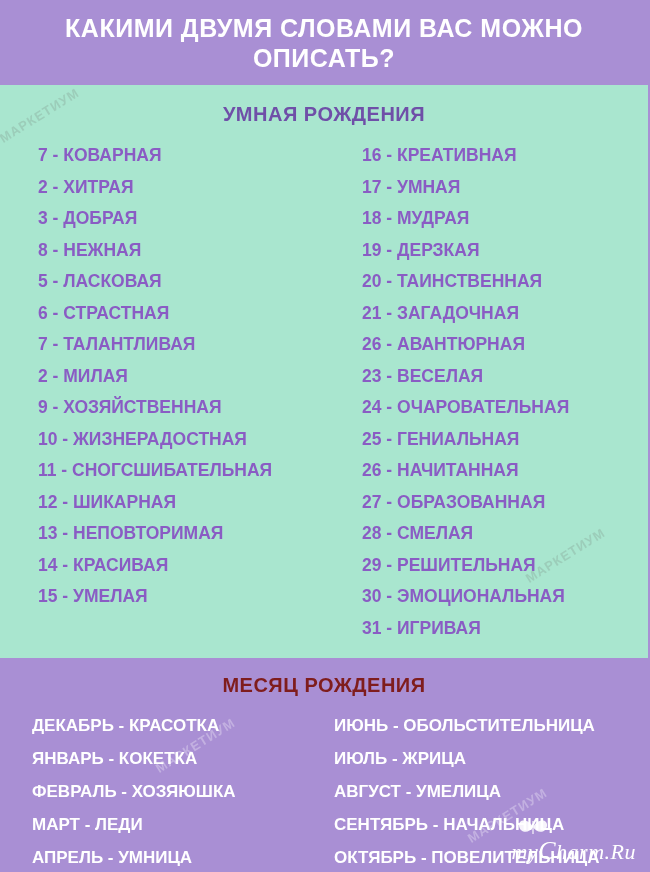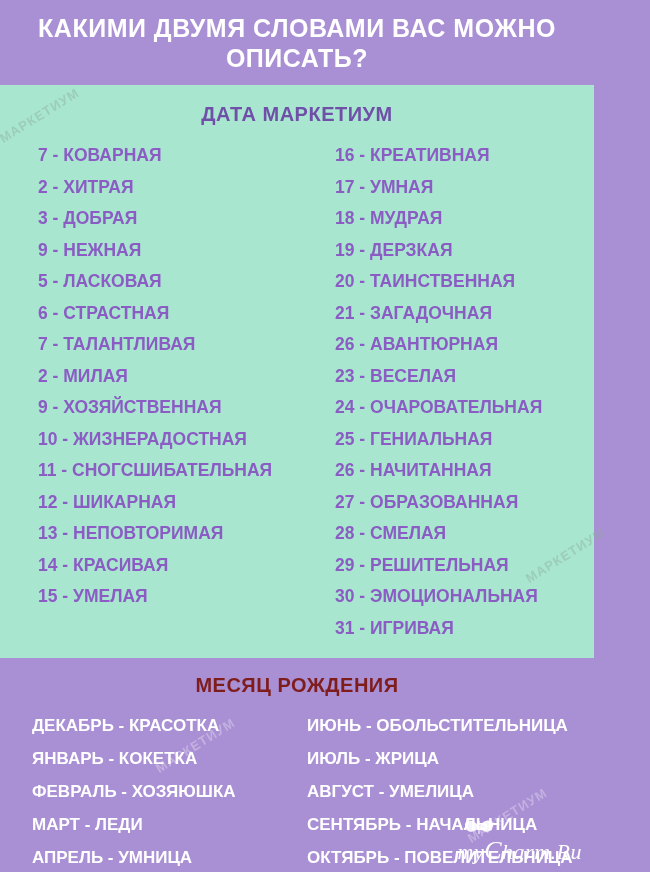--- a/index.html
+++ b/index.html
@@ -8,21 +8,21 @@
   }
   body {
     width: 650px;
     height: 872px;
     font-family: "Liberation Sans", sans-serif;
     background: #a98fd4;
     overflow: hidden;
     position: relative;
   }
   .page {
-    width: 594px;
+    width: 648px;
     height: 872px;
     position: relative;
     background: #a98fd4;
   }
   
   .header {
     background: #a98fd4;
     padding: 14px 20px 12px 20px;
     text-align: center;
   }
@@ -147,27 +147,27 @@
 </head>
 <body>
 
 <div class="page">
 
   <div class="header">
     <div class="header-title">КАКИМИ ДВУМЯ СЛОВАМИ ВАС МОЖНО ОПИСАТЬ?</div>
   </div>
 
   <div class="day-section">
-    <div class="section-title">ДАТА МАРКЕТИУМ</div>
+    <div class="section-title">УМНАЯ РОЖДЕНИЯ</div>
     <div class="day-columns">
       <div class="day-col left">
         <div class="day-item">7 - КОВАРНАЯ</div>
         <div class="day-item">2 - ХИТРАЯ</div>
         <div class="day-item">3 - ДОБРАЯ</div>
-        <div class="day-item">9 - НЕЖНАЯ</div>
+        <div class="day-item">8 - НЕЖНАЯ</div>
         <div class="day-item">5 - ЛАСКОВАЯ</div>
         <div class="day-item">6 - СТРАСТНАЯ</div>
         <div class="day-item">7 - ТАЛАНТЛИВАЯ</div>
         <div class="day-item">2 - МИЛАЯ</div>
         <div class="day-item">9 - ХОЗЯЙСТВЕННАЯ</div>
         <div class="day-item">10 - ЖИЗНЕРАДОСТНАЯ</div>
         <div class="day-item">11 - СНОГСШИБАТЕЛЬНАЯ</div>
         <div class="day-item">12 - ШИКАРНАЯ</div>
         <div class="day-item">13 - НЕПОВТОРИМАЯ</div>
         <div class="day-item">14 - КРАСИВАЯ</div>

